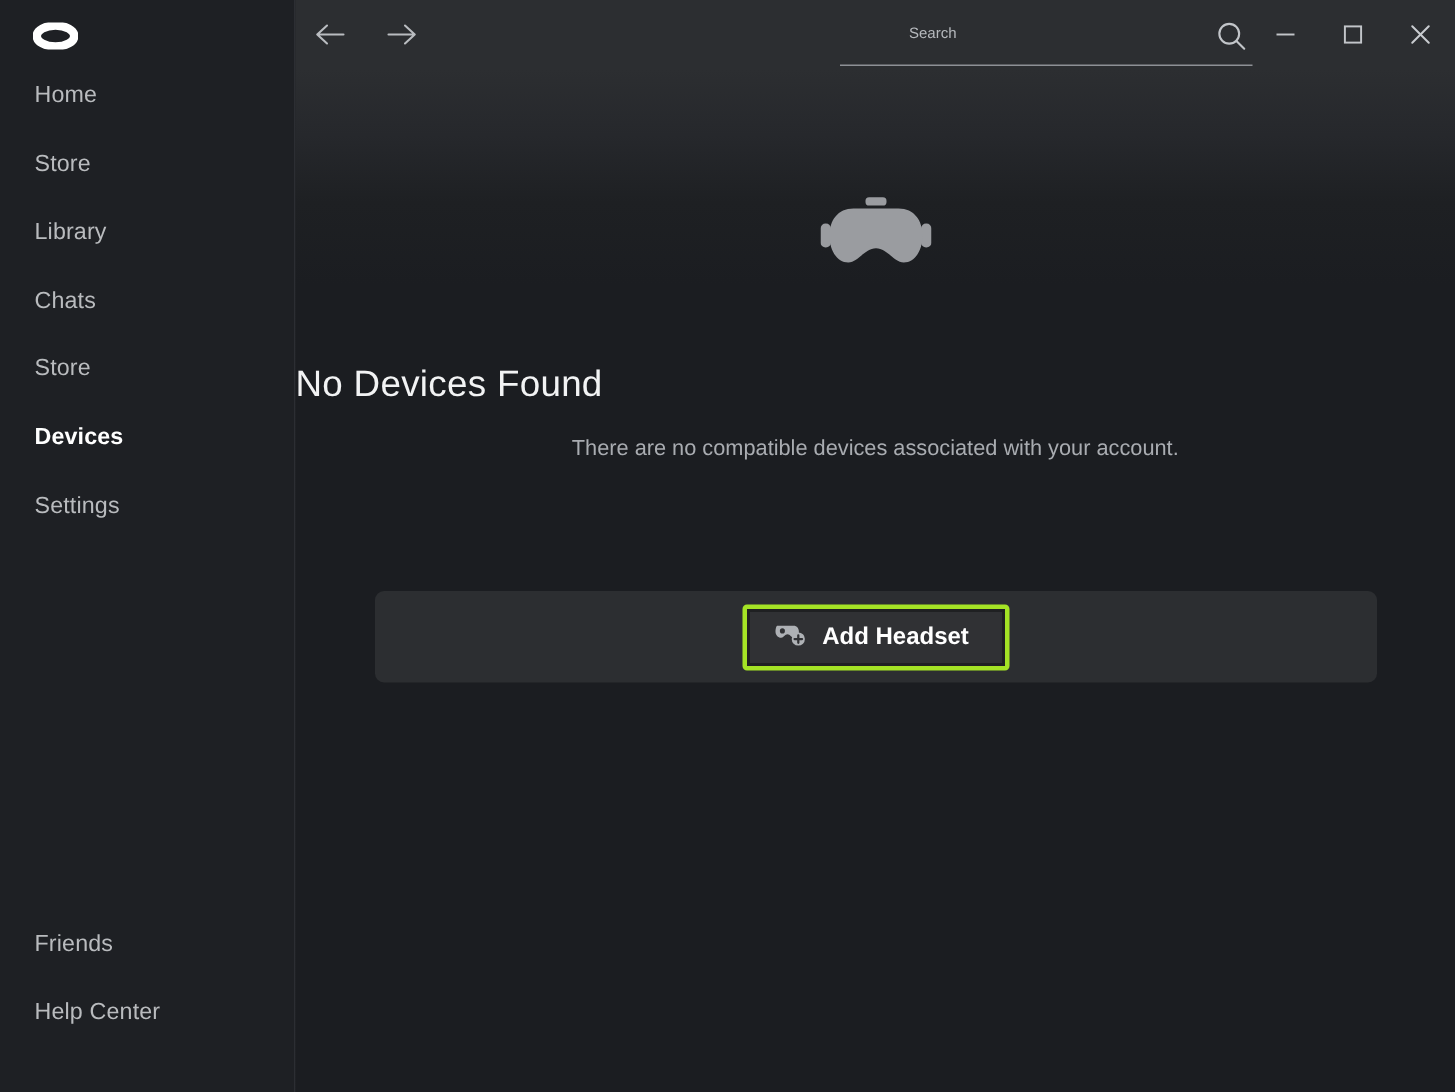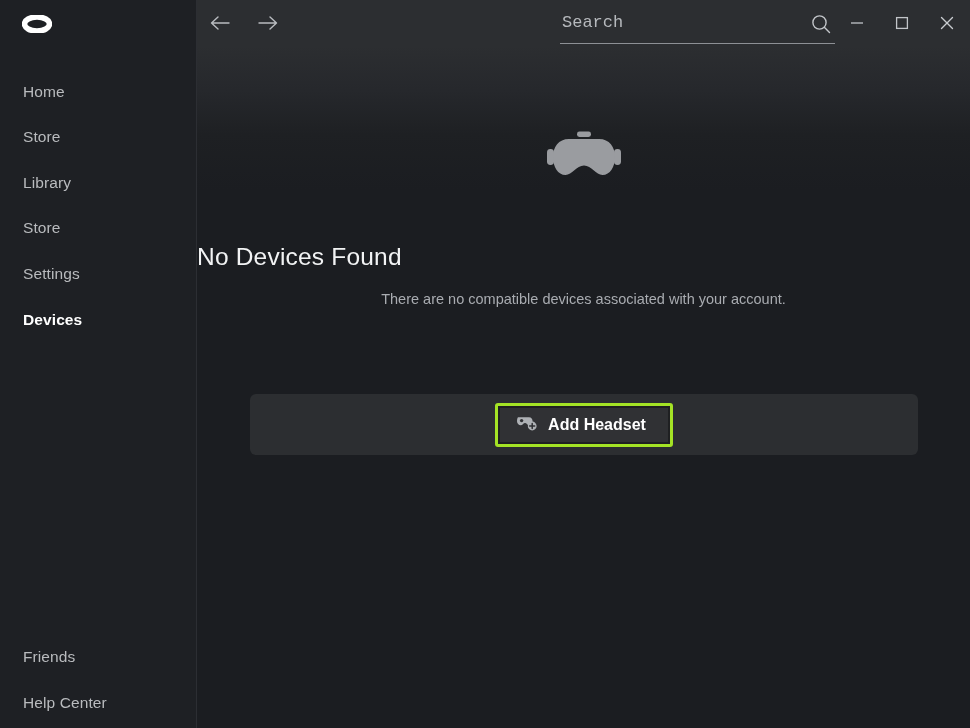--- a/index.html
+++ b/index.html
@@ -46,21 +46,21 @@
   .nav-bottom {
     position: absolute;
     bottom: 16px;
     left: 0;
     right: 4px;
   }
   .nav-item {
     position: relative;
     height: 45.6px;
     display: flex;
-    align-items: flex-end;
+    align-items: flex-start;
     padding-left: 23px;
     padding-right: 16px;
     font-size: 15.5px;
     color: #b9bbbe;
     letter-spacing: 0.1px;
     cursor: pointer;
     user-select: none;
   }
   .nav-item.active {
     color: #ffffff;
@@ -115,24 +115,25 @@
     border-bottom: 1px solid #8d9095;
     box-sizing: border-box;
   }
   .search-input {
     width: 100%;
     height: 100%;
     background: transparent;
     border: none;
     outline: none;
     color: #d5d7da;
-    font-size: 17px;
-    font-family: Liberation Mono, monospace;
+    font-size: 10px;
+    font-family: Liberation Sans, sans-serif;
     padding: 0 2px 6px 2px;
     box-sizing: border-box;
+    margin-left: 44px;
   }
   .search-input::placeholder { color: #b6b9bd; opacity: 1; }
 
   .search-icon-btn {
     position: absolute;
     left: 610px;
     top: 10px;
     width: 28px;
     height: 28px;
     display: flex;
@@ -236,27 +237,30 @@
       <div class="nav-item">
         <span class="nav-label">Home</span>
       </div>
       <div class="nav-item">
         <span class="nav-label">Store</span>
       </div>
       <div class="nav-item">
         <span class="nav-label">Library</span>
       </div>
       <div class="nav-item">
+        <span class="nav-label">Chats</span>
+      </div>
+      <div class="nav-item">
         <span class="nav-label">Store</span>
-      </div>
-      <div class="nav-item">
-        <span class="nav-label">Settings</span>
       </div>
       <div class="nav-item active">
         <span class="nav-label">Devices</span>
+      </div>
+      <div class="nav-item">
+        <span class="nav-label">Settings</span>
       </div>
     </div>
 
     <div class="nav-bottom">
       <div class="nav-item">
         <span class="nav-label">Friends</span>
       </div>
       <div class="nav-item">
         <span class="nav-label">Help Center</span>
       </div>

